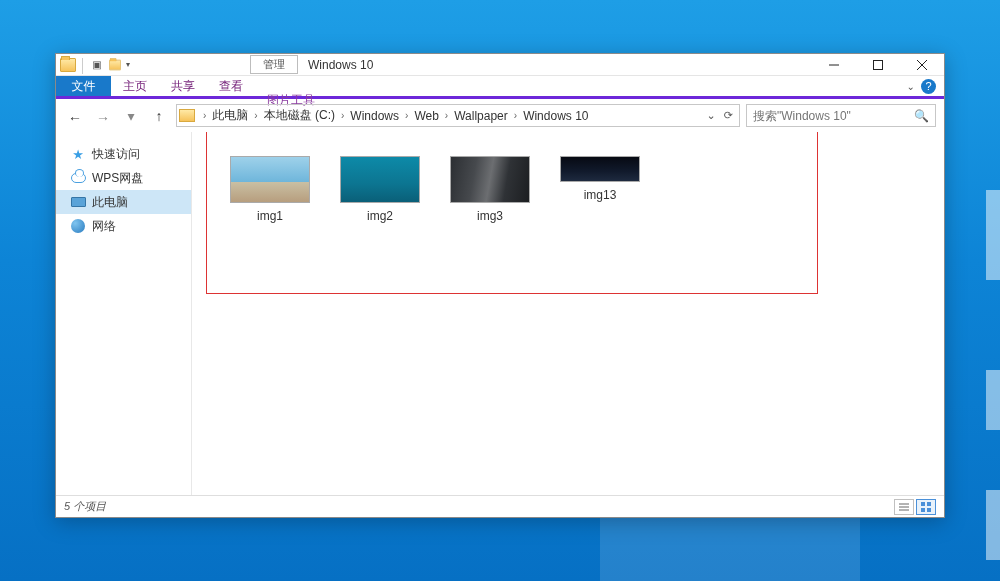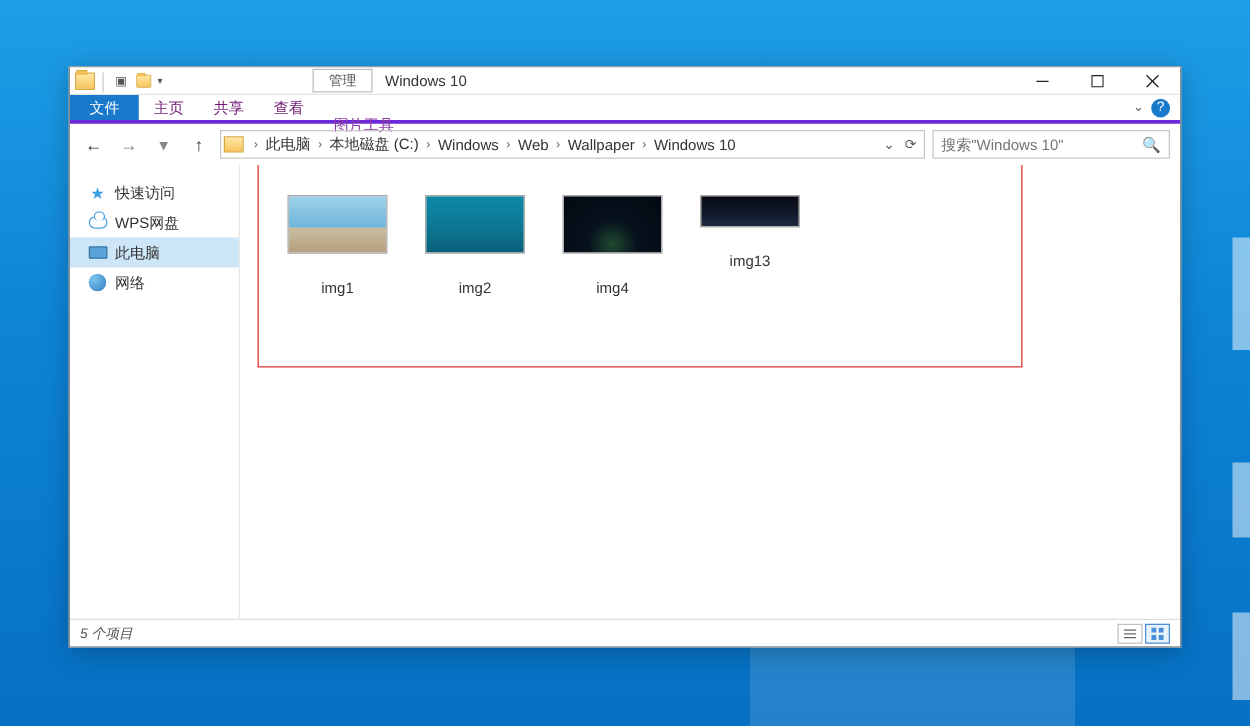--- a/index.html
+++ b/index.html
@@ -58,21 +58,21 @@
 .sb-icon { width:16px; height:16px; display:flex; align-items:center; justify-content:center; }
 .star { color:#3a9fe5; font-size:13px; }
 .cloud { width:15px; height:10px; border-radius:6px; background:#fff; border:1.5px solid #4aa0e0; position:relative; }
 .cloud::before { content:''; position:absolute; top:-5px; left:3px; width:7px; height:7px; border-radius:50%; background:#fff; border:1.5px solid #4aa0e0; border-bottom:none; }
 .monitor { width:15px; height:10px; background:#5aa3d8; border:1px solid #3575a6; border-radius:1px; }
 .globe { width:14px; height:14px; border-radius:50%; background:radial-gradient(circle at 30% 30%, #7fc4ef, #2a7cc0); }
 
 .content { flex:1; position:relative; }
 .highlight-box { position:absolute; left:14px; top:-8px; width:612px; height:170px; border:1.5px solid #d33; pointer-events:none; }
 .thumbs { display:flex; gap:30px; padding:24px 38px; }
-.thumb { display:flex; flex-direction:column; align-items:center; gap:20px; cursor:pointer; }
+.thumb { display:flex; flex-direction:column; align-items:center; gap:6px; cursor:pointer; }
 .pic { width:80px; height:47px; border:1px solid #aaa; }
 .pic.small { height:26px; }
 .lab { font-size:12px; color:#333; }
 .p1 { background: linear-gradient(180deg,#9ed1ea 0%, #6fb6db 55%, #c9bfa3 56%, #b79e7e 100%); }
 .p2 { background: linear-gradient(180deg,#0d8aa8 0%, #0c7591 60%, #0a5f78 100%); }
 .p3 { background: linear-gradient(100deg,#2c2f33 0%, #46494d 30%, #6c6e71 50%, #2f3236 70%, #1c1e21 100%); }
 .p4 { background: radial-gradient(ellipse at 50% 85%, #1e4a30 0%, #07121c 35%, #030812 100%); }
 .p5 { background: linear-gradient(180deg,#070a13 0%, #111a2c 60%, #1e2a3f 100%); }
 
 
@@ -198,22 +198,22 @@
       <div class="thumbs">
         <div class="thumb">
             <div class="pic p1"></div>
             <span class="lab">img1</span>
           </div>
         <div class="thumb">
             <div class="pic p2"></div>
             <span class="lab">img2</span>
           </div>
         <div class="thumb">
-            <div class="pic p4"></div>
-            <span class="lab">img4</span>
+            <div class="pic p3"></div>
+            <span class="lab">img3</span>
           </div>
         <div class="thumb">
             <div class="pic p5 small"></div>
             <span class="lab">img13</span>
           </div>
       </div>
     </div>
   </div>
 
   <div class="status">

